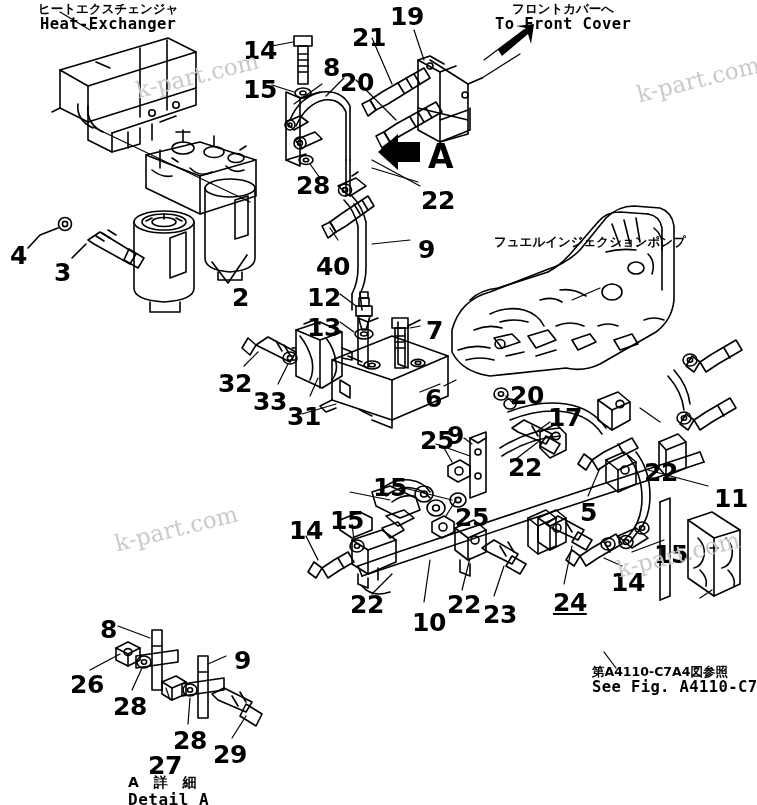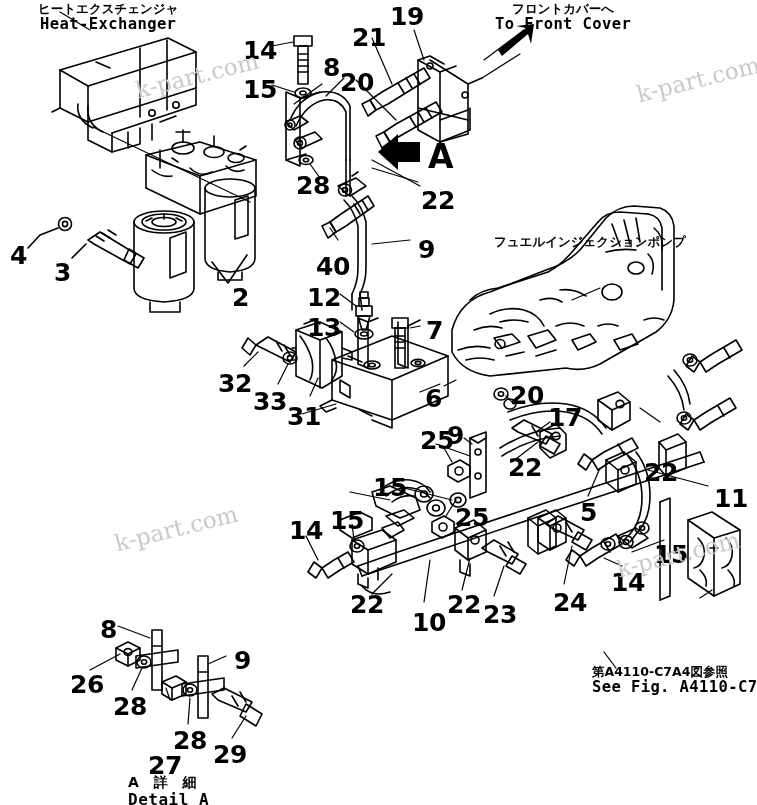--- a/index.html
+++ b/index.html
@@ -665,21 +665,21 @@
   <div class="callout" style="left:580px; top:500px;">5</div>
   <div class="callout" style="left:714px; top:486px;">11</div>
   <div class="callout" style="left:330px; top:508px;">15</div>
   <div class="callout" style="left:289px; top:518px;">14</div>
   <div class="callout" style="left:654px; top:542px;">15</div>
   <div class="callout" style="left:611px; top:570px;">14</div>
   <div class="callout" style="left:350px; top:592px;">22</div>
   <div class="callout" style="left:412px; top:610px;">10</div>
   <div class="callout" style="left:447px; top:592px;">22</div>
   <div class="callout" style="left:483px; top:602px;text-align:center;">23</div>
-  <div class="callout" style="left:553px; top:590px;">24</div>
+  <div class="callout" style="left:553px; top:590px;text-decoration:underline;">24</div>
   <div class="callout" style="left:100px; top:617px;">8</div>
   <div class="callout" style="left:234px; top:648px;">9</div>
   <div class="callout" style="left:70px;  top:672px;">26</div>
   <div class="callout" style="left:113px; top:694px;">28</div>
   <div class="callout" style="left:148px; top:705px;margin-top:48px;">27</div>
   <div class="callout" style="left:173px; top:728px;">28</div>
   <div class="callout" style="left:213px; top:742px;">29</div>
 
   <div class="wm" style="left:133px; top:78px;  transform:rotate(-14deg);">k-part.com</div>
   <div class="wm" style="left:634px; top:82px;  transform:rotate(-14deg);">k-part.com</div>

